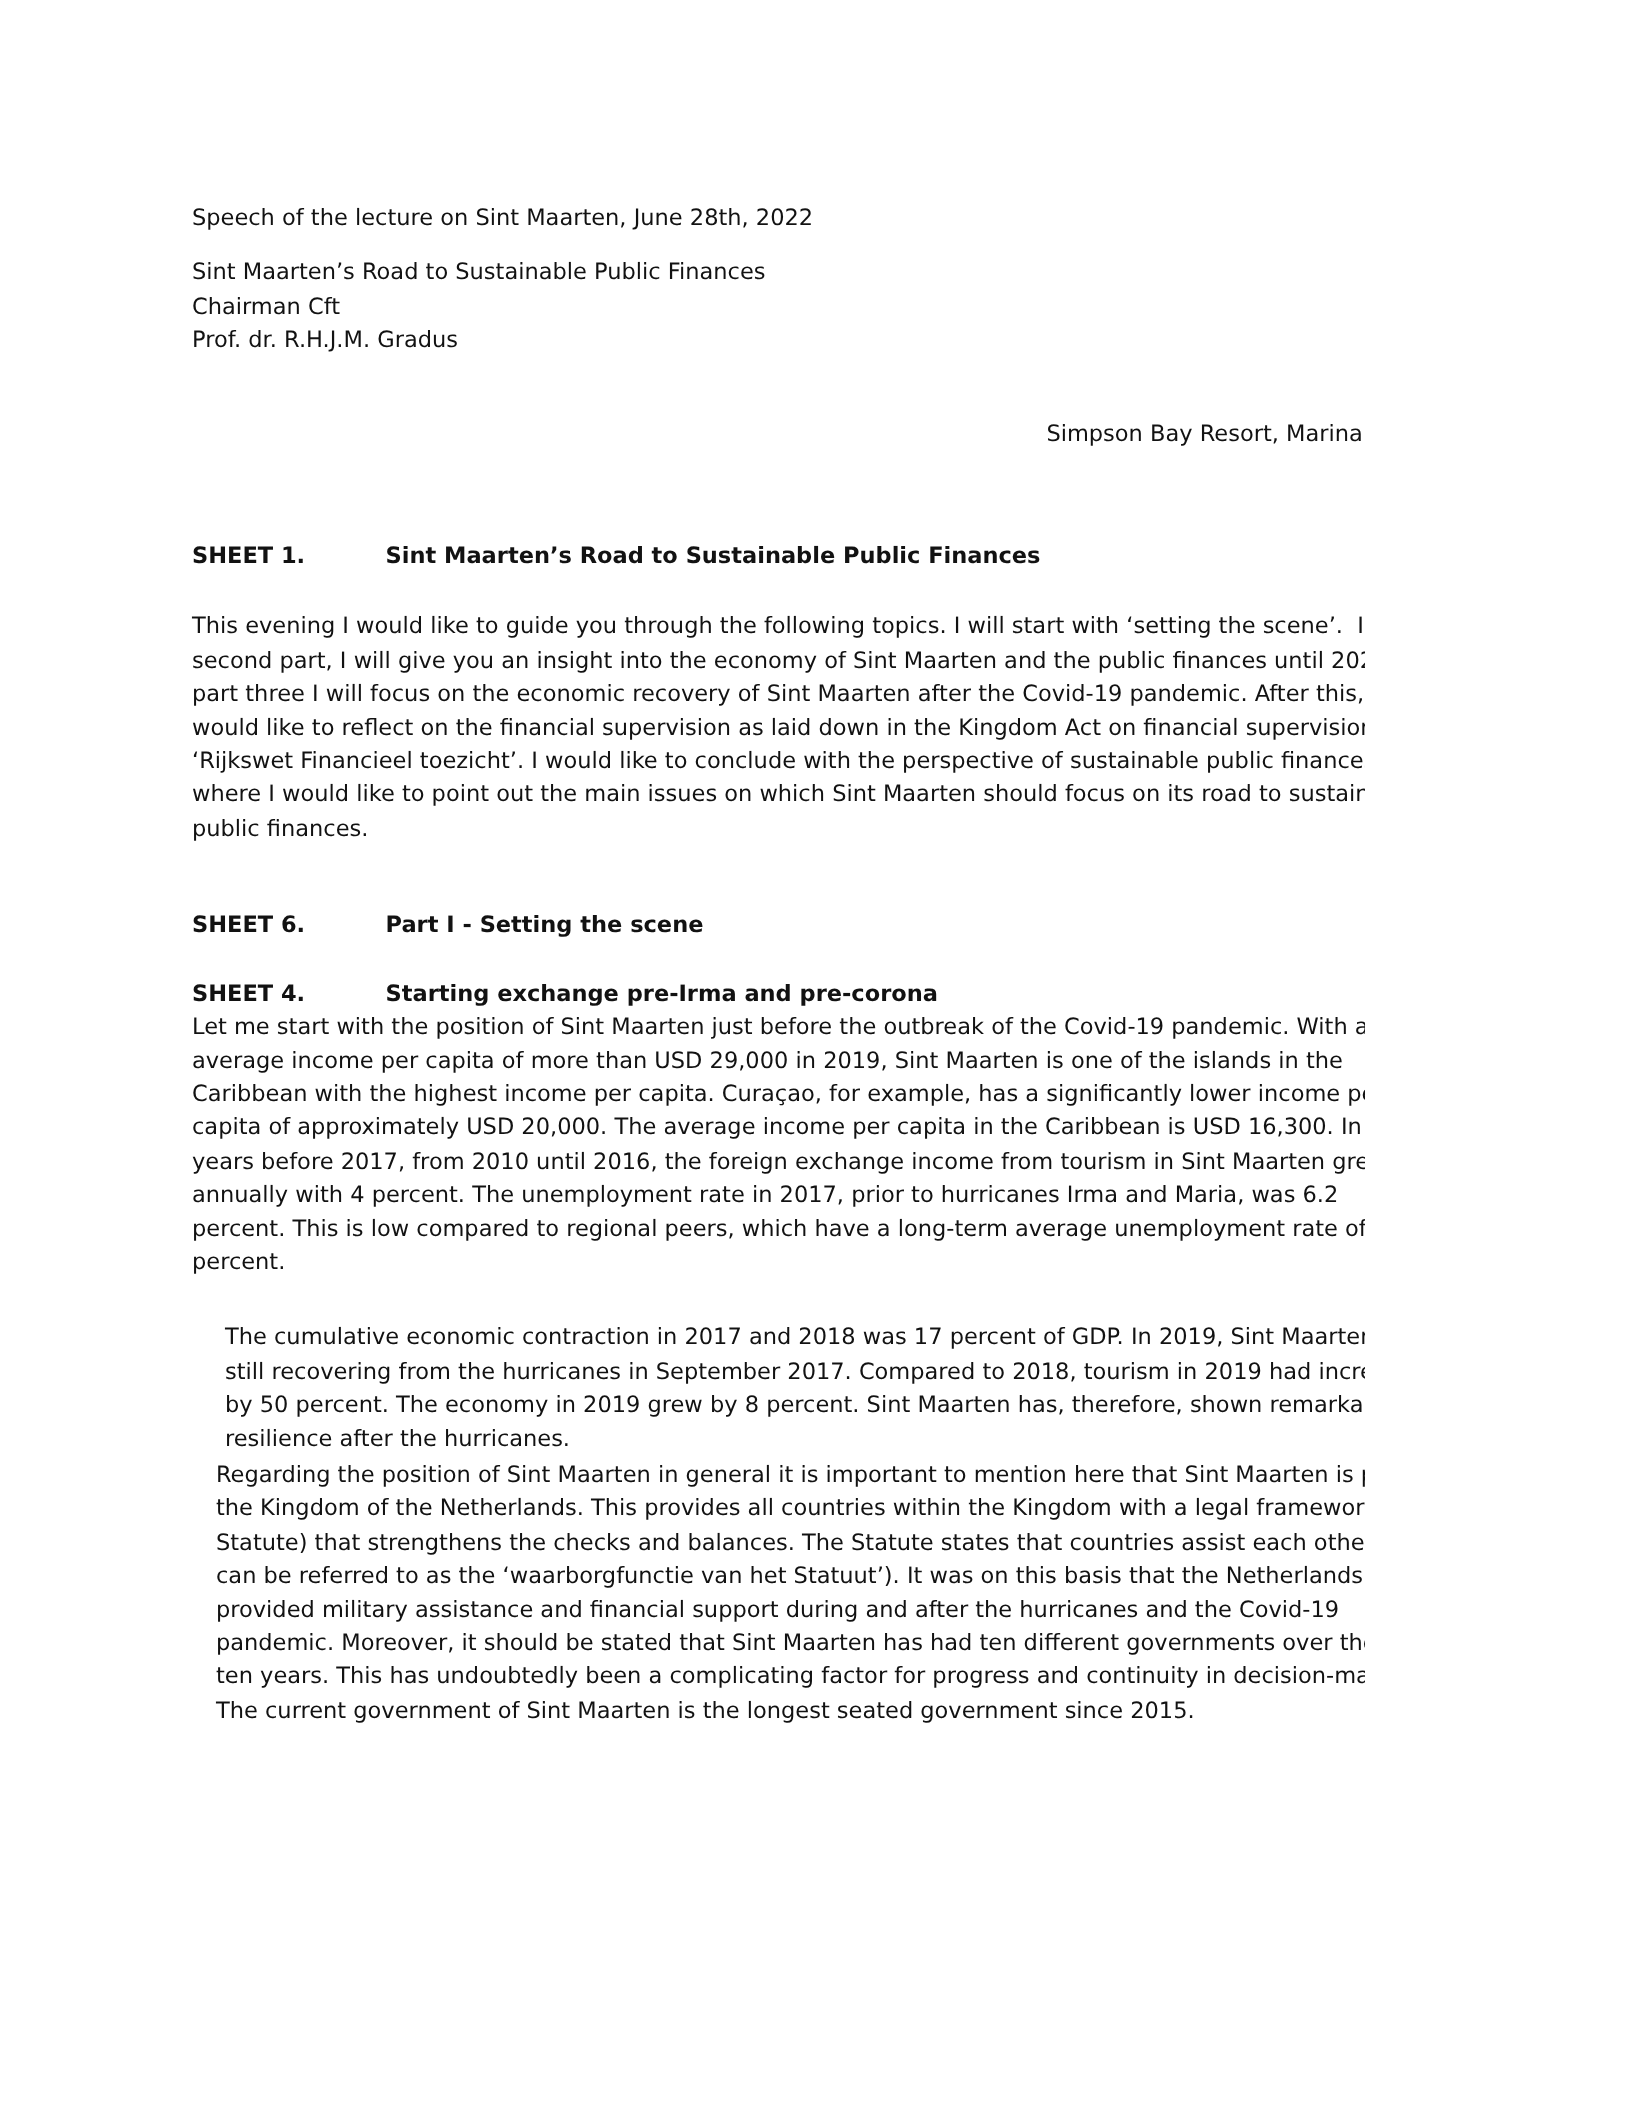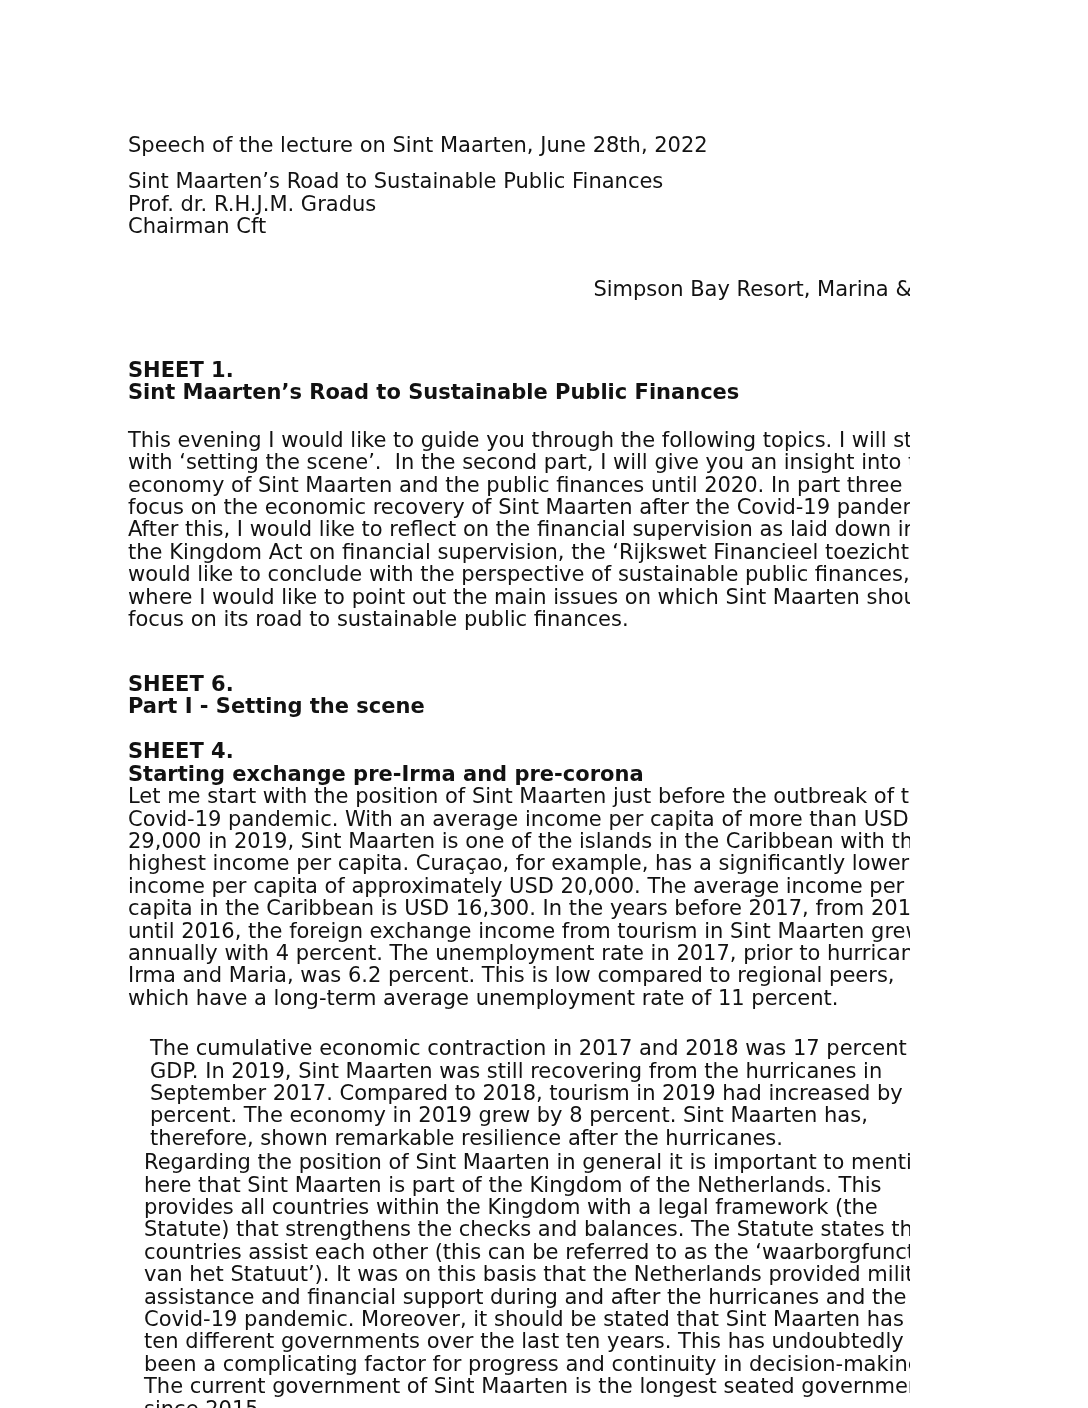--- a/index.html
+++ b/index.html
@@ -7,62 +7,61 @@
     padding: 0;
     background: #ffffff;
   }
   .page {
     position: relative;
     width: 910px;
     height: 1408px;
     background: #ffffff;
     overflow: hidden;
     font-family: "DejaVu Sans", "Liberation Sans", sans-serif;
-    font-size: 21px;
+    font-size: 15px;
     line-height: 22.4px;
     color: #121212;
   }
   .content {
     position: absolute;
     left: 128px;
     top: 134px;
     width: 830px;
   }
   p { margin: 0; white-space: pre-wrap; }
   .doc-date { margin-bottom: 14px; }
   .venue { margin-top: 40px; text-align: right; }
   .section { margin-top: 25px; }
   .section.first { margin-top: 59px; }
   .section.third { margin-top: 42px; }
   .section.fourth { margin-top: 23px; }
   .sheet-heading {
     display: flex;
     font-weight: bold;
-    flex-direction: column;
   }
   .sheet-label {
     flex: none;
     width: 129px;
   }
   .para-gap { margin-top: 28px; margin-left: 22px; }
   .para-tight { margin-top: 2px; margin-left: 16px; }
   .it { font-style: italic; }
 </style>
 </head>
 <body>
 
 <div class="page">
   <div class="content">
 
     <p class="doc-date">Speech of the lecture on Sint Maarten, June 28th, 2022</p>
 
     <div>
       <p>Sint Maarten’s Road to Sustainable Public Finances</p>
+      <p>Chairman Cft</p>
       <p>Prof. dr. R.H.J.M. Gradus</p>
-      <p>Chairman Cft</p>
     </div>
 
     <p class="venue">Simpson Bay Resort, Marina &amp; Spa</p>
 
     <div class="section first">
       <div class="sheet-heading">
         <span class="sheet-label">SHEET 1.</span>
         <span>Sint Maarten’s Road to Sustainable Public Finances</span>
       </div>
     </div>

